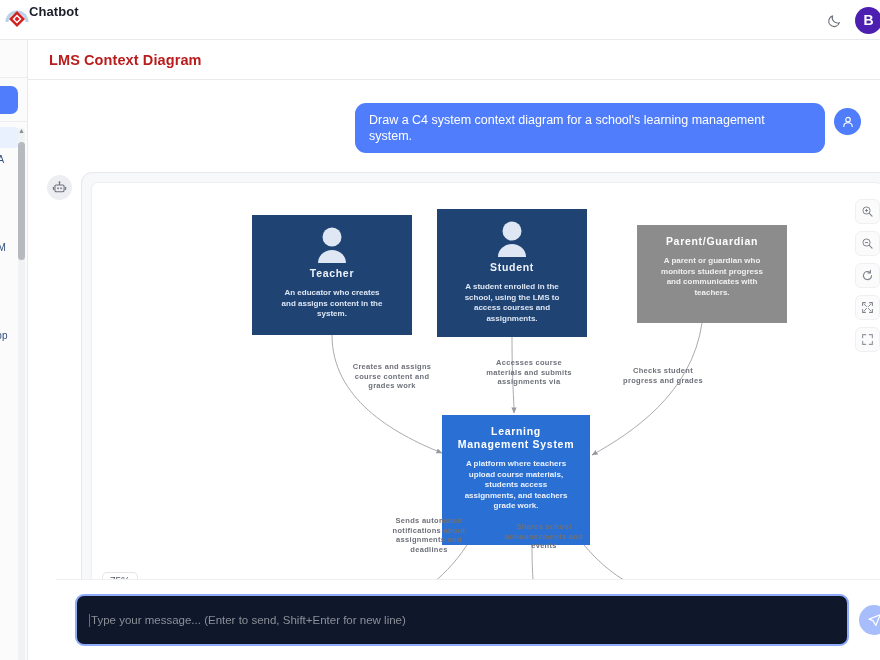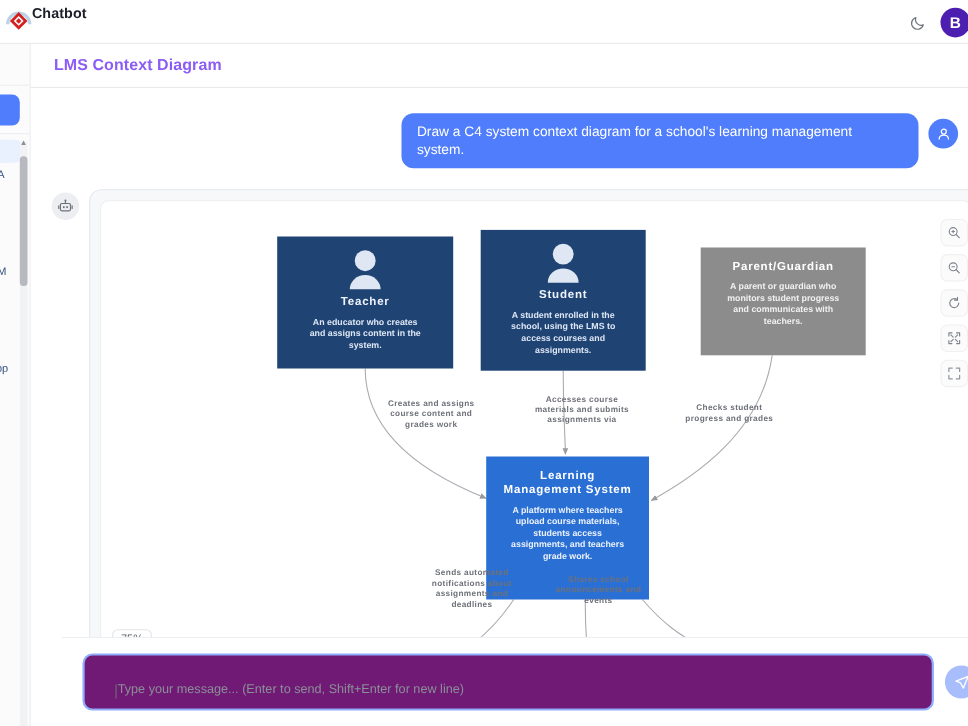--- a/index.html
+++ b/index.html
@@ -61,26 +61,26 @@
   }
   .sb-thumb { position:absolute; left:0; top:14px; width:7px; height:118px; background:#b6b9be; border-radius:4px; }
   .sb-arrow { position:absolute; left:0; font-size:7px; color:#8b8e95; text-align:center; width:7px; }
 
   
   .main { position:absolute; left:28px; top:40px; width:852px; height:620px; background:#fff; }
   .main-head {
     position:absolute; left:0; top:0; width:852px; height:40px;
     border-bottom:1px solid #e8eaee; display:flex; align-items:center;
   }
-  .main-title { font-size:14.5px; font-weight:700; color:#8b5cf6; margin-left:21px; letter-spacing:.1px;}
+  .main-title { font-size:14.5px; font-weight:700; color:#b91c1c; margin-left:21px; letter-spacing:.1px;}
 
   .chat-area { position:absolute; left:0; top:41px; width:852px; height:538px; background:#fff; overflow:hidden; }
 
   
-  .msg-user { display:flex; justify-content:flex-end; align-items:flex-start; gap:9px; padding:22px 9px 0 0; }
+  .msg-user { display:flex; justify-content:flex-end; align-items:flex-start; gap:9px; padding:22px 19px 0 0; }
   .u-avatar {
     width:27px; height:27px; border-radius:50%; background:#4f7dfb;
     display:flex; align-items:center; justify-content:center; flex:0 0 auto; margin-top:5px;
   }
   .u-bubble {
     background:#4f7dfb; color:#fff; border-radius:11px;
     padding:9px 14px; font-size:12.5px; line-height:16px; max-width:470px;
   }
 
   
@@ -119,21 +119,21 @@
   }
 
   
   .composer {
     position:absolute; left:28px; bottom:0; width:852px; height:81px;
     background:#fff; border-top:1px solid #edeff2;
     display:flex; align-items:center; gap:10px; padding:0 19px 0 19px;
   }
   .composer-input {
     flex:1; height:52px; border:2px solid #8fabfb; border-radius:9px;
-    background:#701a75; display:flex; align-items:flex-end; padding:9px 28px;
+    background:#0f172a; display:flex; align-items:center; padding:9px 12px;
     position:relative;
   }
   .caret { width:1px; height:13px; background:#6a6d75; margin-right:1px; margin-top:1px;}
   .placeholder { font-size:11.5px; color:#8b8f98; line-height:15px; }
   .send-btn {
     width:30px; height:30px; border-radius:50%; background:#a7bdfc;
     display:flex; align-items:center; justify-content:center; cursor:pointer; flex:0 0 auto;
   }
 </style>
 </head>

